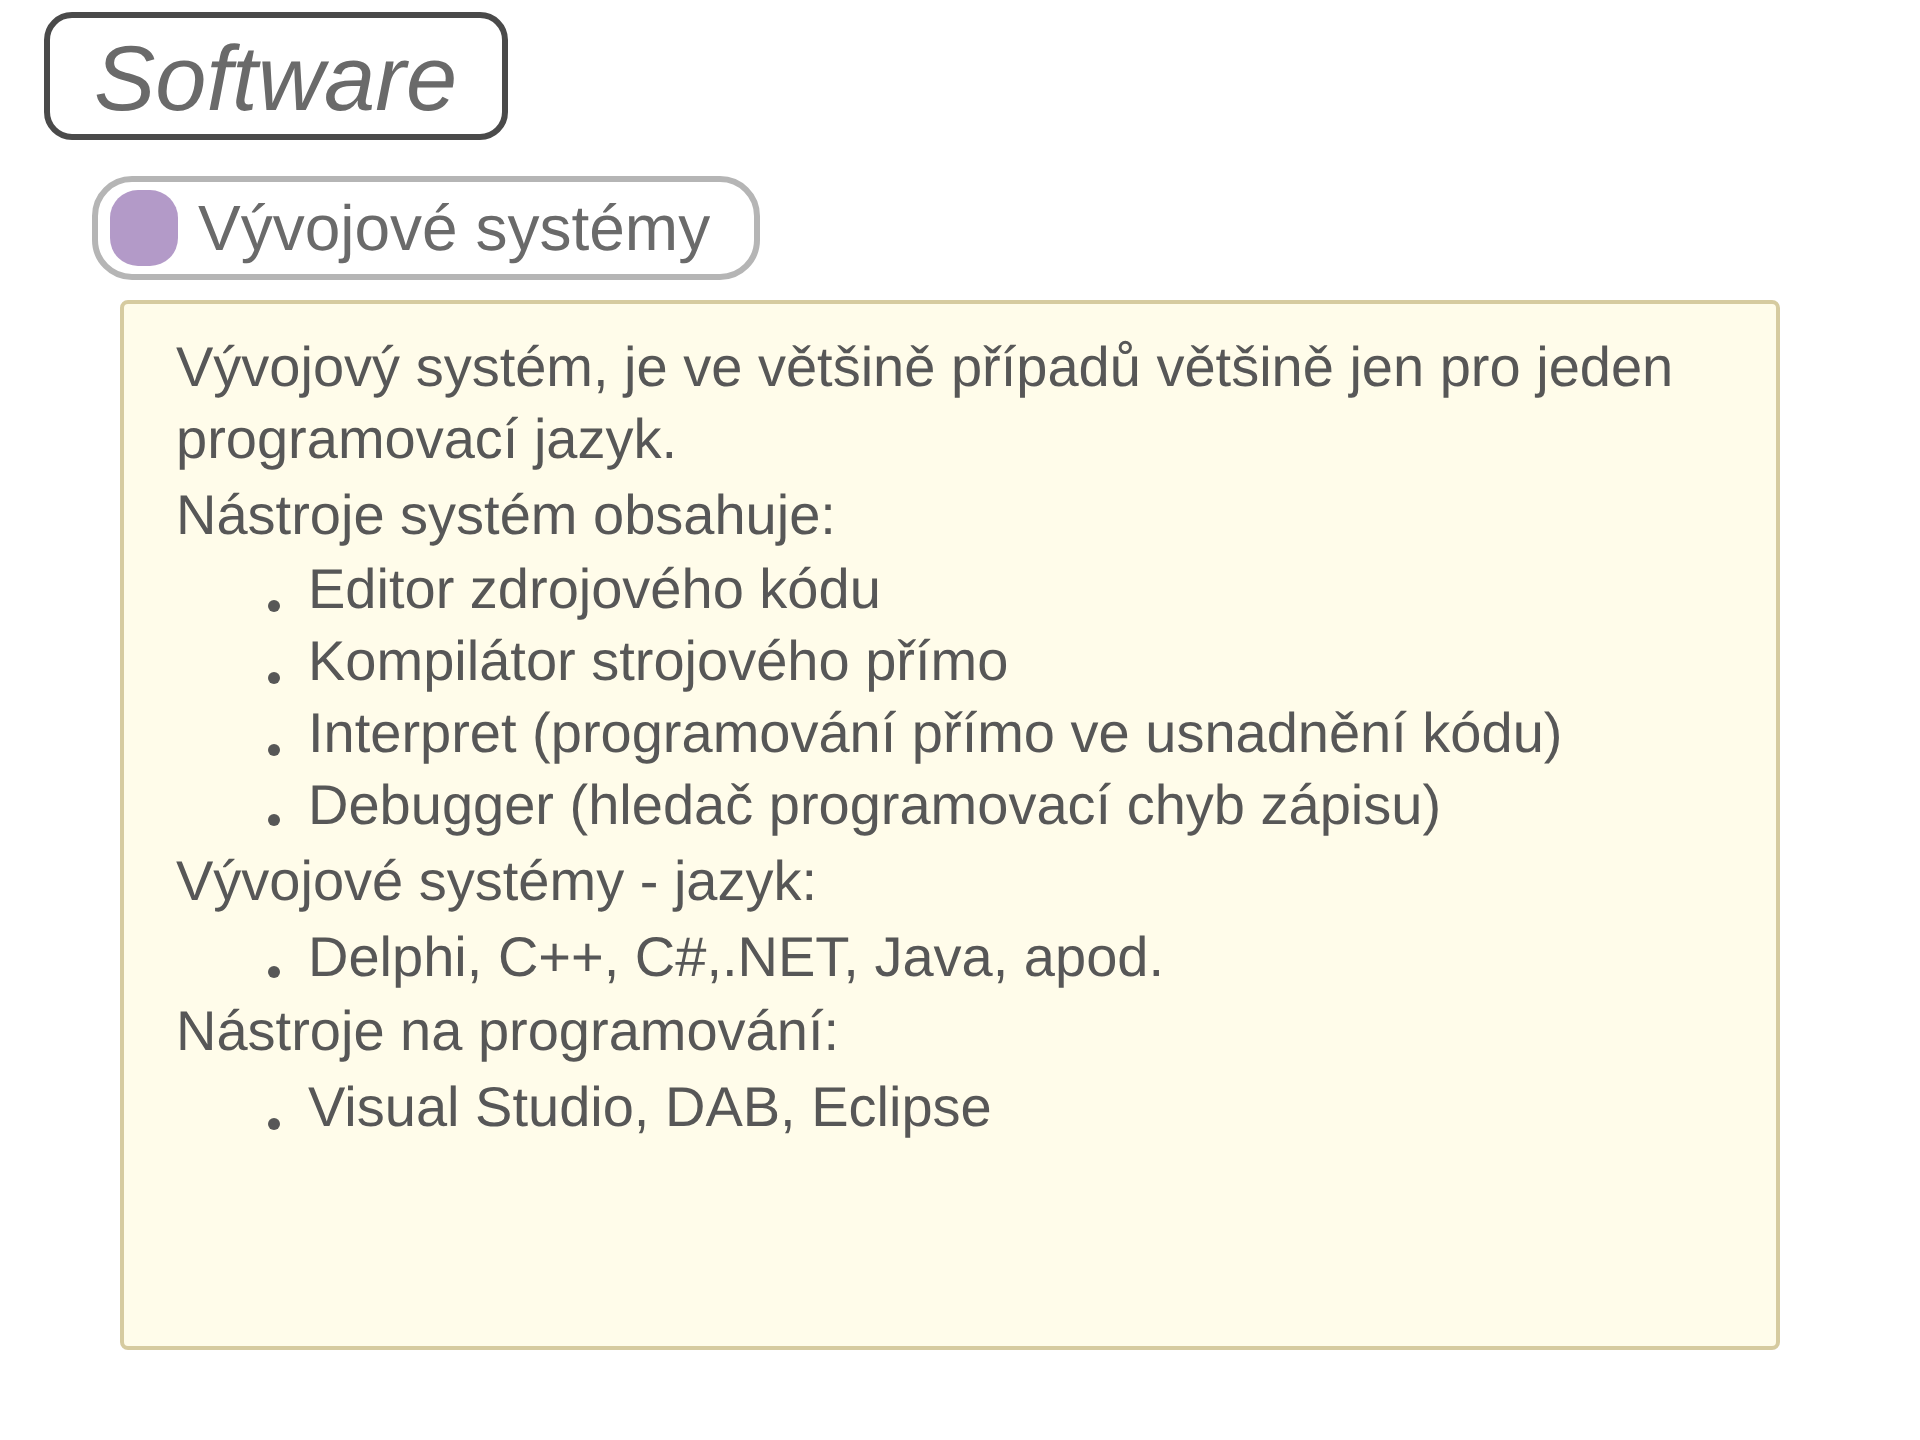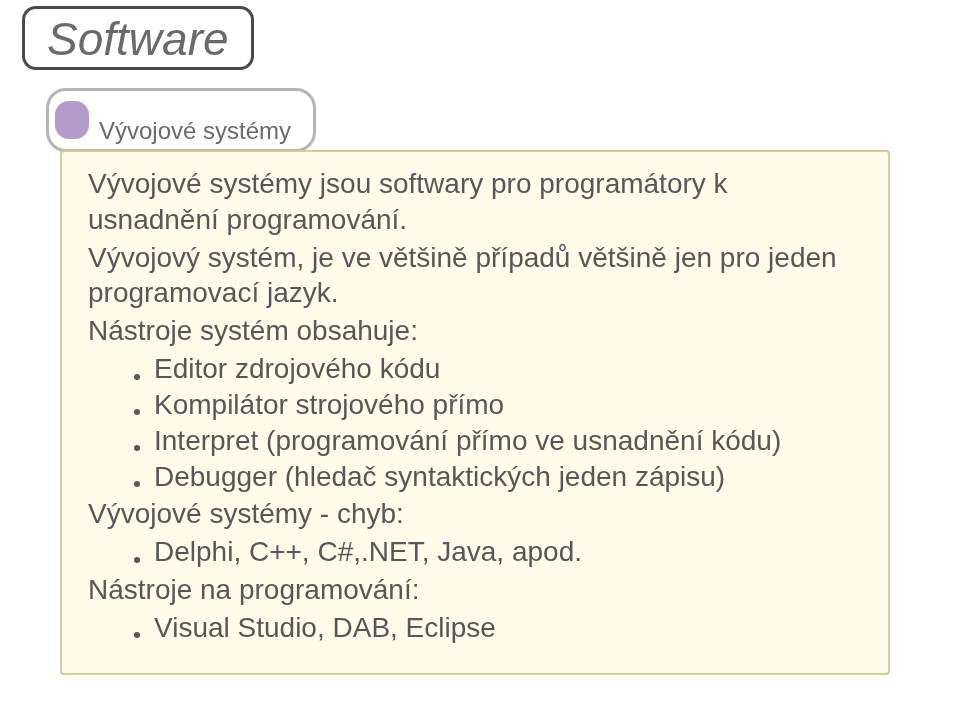--- a/index.html
+++ b/index.html
@@ -58,24 +58,23 @@
     padding: 4px 6px 4px 6px;
   }
   .subtitle-accent {
     width: 34px;
     height: 38px;
     border-radius: 14px;
     background: #b39ac8;
     margin-right: 10px;
   }
   .subtitle-text {
-    font-size: 24px;
+    font-size: 32px;
     padding-right: 16px;
     color: #6a6a6a;
-    margin-top: 22px;
   }
   
   .body-box {
     position: absolute;
     top: 150px;
     left: 60px;
     width: 830px;
     height: 525px;
     box-sizing: border-box;
     background: #fffcea;
@@ -114,42 +113,41 @@
     <div class="software-stem"></div>
   </div>
 
   <div class="subtitle-pill">
     <div class="subtitle-accent"></div>
     <span class="subtitle-text">Vývojové systémy</span>
   </div>
 
   <div class="body-box">
 
-    <div class="para">Vývojové systémy jsou softwary pro programátory k usnadnění programování.</div>
     <div class="para">Vývojový systém, je ve většině případů většině jen pro jeden programovací jazyk.</div>
     <div class="para">Nástroje systém obsahuje:</div>
 
     <div class="bullet-row indent1">
       <span class="bullet-dot"></span>
       <span>Editor zdrojového kódu</span>
     </div>
     <div class="bullet-row indent1">
       <span class="bullet-dot"></span>
       <span>Kompilátor strojového přímo</span>
     </div>
     <div class="bullet-row indent1">
       <span class="bullet-dot"></span>
       <span>Interpret (programování přímo ve usnadnění kódu)</span>
     </div>
     <div class="bullet-row indent1">
       <span class="bullet-dot"></span>
-      <span>Debugger (hledač syntaktických jeden zápisu)</span>
+      <span>Debugger (hledač programovací chyb zápisu)</span>
     </div>
 
-    <div class="para">Vývojové systémy - chyb:</div>
+    <div class="para">Vývojové systémy - jazyk:</div>
 
     <div class="bullet-row indent1">
       <span class="bullet-dot"></span>
       <span>Delphi, C++, C#,.NET, Java, apod.</span>
     </div>
 
     <div class="para">Nástroje na programování:</div>
 
     <div class="bullet-row indent1">
       <span class="bullet-dot"></span>

